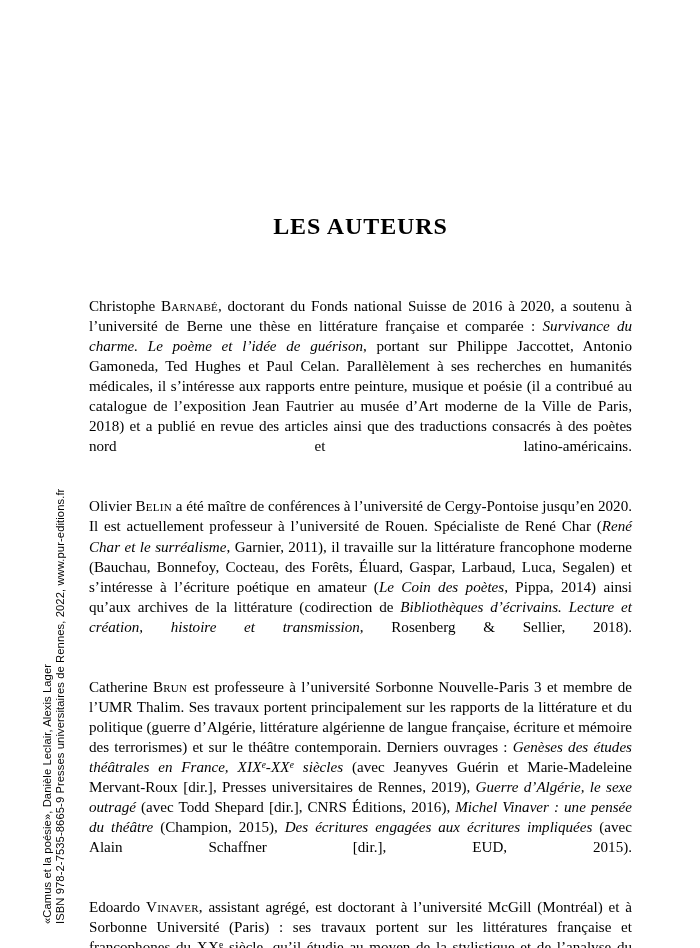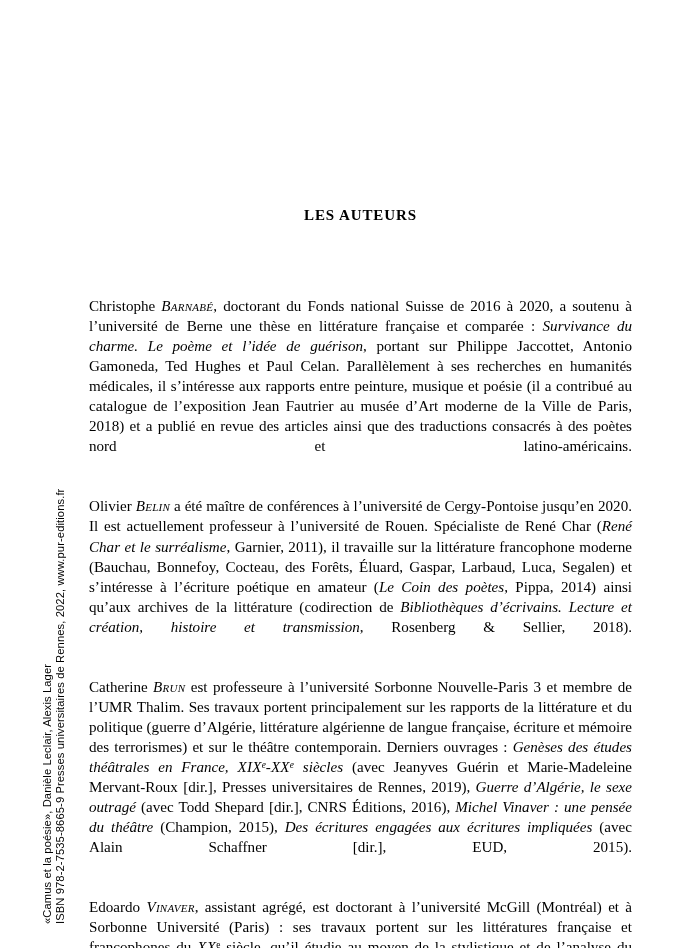--- a/index.html
+++ b/index.html
@@ -44,21 +44,21 @@
   .margin-line-1 { left: 41px; top: 924px; }
   .margin-line-2 { left: 54px; top: 924px; }
 
   
   .page-title {
     position: absolute;
     left: 89px;
     top: 196px;
     width: 543px;
     text-align: center;
-    font-size: 15px;
+    font-size: 24px;
     font-weight: bold;
     letter-spacing: 0.9px;
     line-height: 1.2;
   }
 
   
   .body-block {
     position: absolute;
     left: 89px;
     top: 296px;
@@ -78,21 +78,20 @@
   
   .bio-paragraph::after {
     content: "";
     display: inline-block;
     width: 100%;
   }
 
   .sc {
     font-variant: small-caps;
     letter-spacing: 0.25px;
-    font-style: italic;
   }
   .it { font-style: italic; }
   sup {
     font-size: 0.62em;
     vertical-align: 0.42em;
     line-height: 0;
   }
 </style>
 </head>
 <body>

